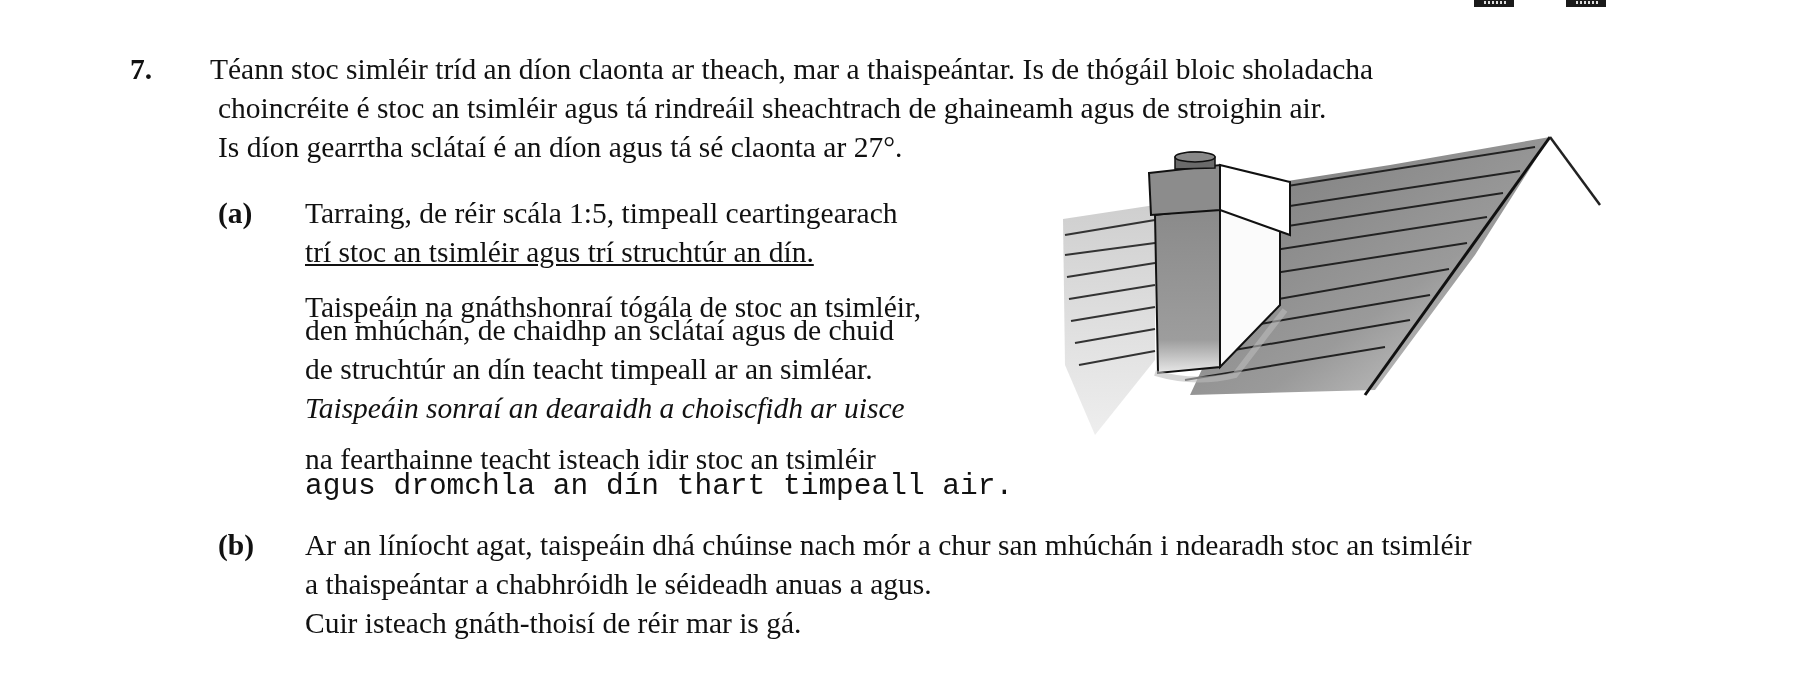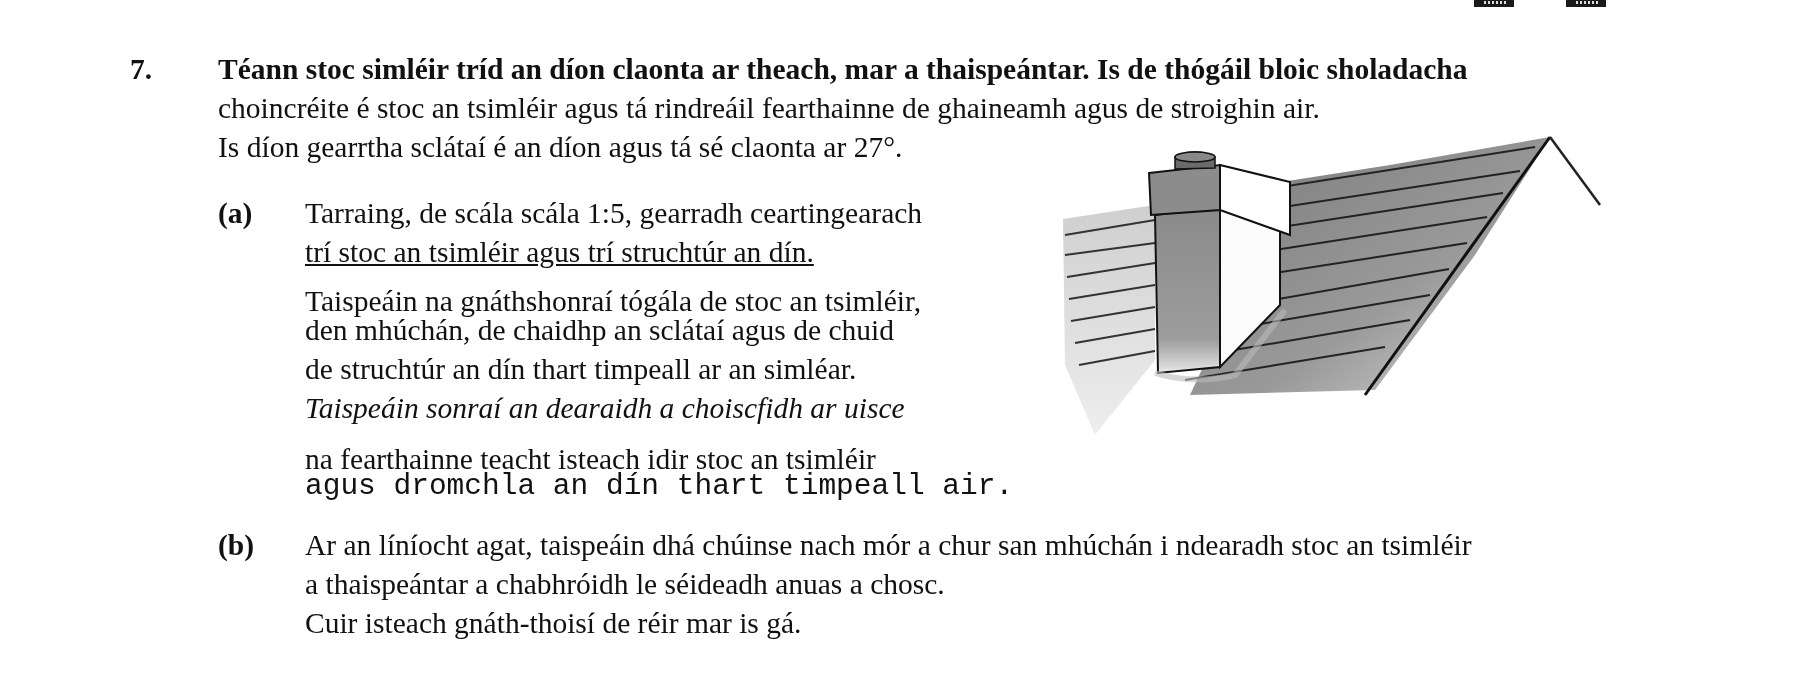--- a/index.html
+++ b/index.html
@@ -19,32 +19,32 @@
 </style>
 </head>
 <body>
 
 <div class="topicon" style="left:1474px;width:40px;"></div>
 <div class="topicon" style="left:1566px;width:40px;"></div>
 
 <div class="line qnum" style="left:130px;top:50px;">7.</div>
 
 <div>
-  <div class="line" style="left:218px;top:50px;font-weight:bold;">Téann stoc simléir tríd an díon claonta ar theach, mar a thaispeántar.  Is de thógáil bloic sholadacha</div>
-  <div class="line" style="left:218px;top:89px;">choincréite é stoc an tsimléir agus tá rindreáil fearthainne de ghaineamh agus de stroighin air.</div>
+  <div class="line" style="left:210px;top:50px;">Téann stoc simléir tríd an díon claonta ar theach, mar a thaispeántar.  Is de thógáil bloic sholadacha</div>
+  <div class="line" style="left:218px;top:89px;">choincréite é stoc an tsimléir agus tá rindreáil sheachtrach de ghaineamh agus de stroighin air.</div>
   <div class="line" style="left:218px;top:128px;">Is díon gearrtha sclátaí é an díon agus tá sé claonta ar 27°.</div>
 </div>
 
 <div>
   <div class="line lbl" style="left:218px;top:194px;">(a)</div>
-  <div class="line" style="left:305px;top:194px;">Tarraing, de scála scála 1:5, gearradh ceartingearach</div>
+  <div class="line" style="left:305px;top:194px;">Tarraing, de réir scála 1:5, timpeall ceartingearach</div>
   <div class="line" style="left:305px;top:233px;text-decoration:underline;">trí stoc an tsimléir agus trí struchtúr an dín.</div>
-  <div class="line" style="left:305px;top:282px;">Taispeáin na gnáthshonraí tógála de stoc an tsimléir,</div>
+  <div class="line" style="left:305px;top:288px;">Taispeáin na gnáthshonraí tógála de stoc an tsimléir,</div>
   <div class="line" style="left:305px;top:311px;">den mhúchán, de chaidhp an sclátaí agus de chuid</div>
-  <div class="line" style="left:305px;top:350px;">de struchtúr an dín thart timpeall ar an simléar.</div>
+  <div class="line" style="left:305px;top:350px;">de struchtúr an dín teacht timpeall ar an simléar.</div>
   <div class="line" style="left:305px;top:389px;font-style:italic;">Taispeáin sonraí an dearaidh a choiscfidh ar uisce</div>
   <div class="line" style="left:305px;top:440px;">na fearthainne teacht isteach idir stoc an tsimléir</div>
   <div class="line" style="left:305px;top:467px;font-family:Liberation Mono, monospace;">agus dromchla an dín thart timpeall air.</div>
 </div>
 
 <svg class="abs" style="left:1055px;top:135px;" width="560" height="335" viewBox="0 0 560 335">
   <defs>
     <linearGradient id="roofR" x1="0" y1="0" x2="1" y2="1">
       <stop offset="0" stop-color="#7a7a7a"></stop>
       <stop offset="0.6" stop-color="#9a9a9a"></stop>
@@ -97,15 +97,15 @@
 
   <path d="M120 34 L120 22 Q140 12 160 22 L160 33 Z" fill="#6a6a6a" stroke="#111" stroke-width="1.5"></path>
   <ellipse cx="140" cy="22" rx="20" ry="5" fill="#888" stroke="#111" stroke-width="1.5"></ellipse>
 
   <path d="M100 238 Q140 250 180 240 L230 175" stroke="#bbb" stroke-width="6" fill="none" opacity="0.6"></path>
 </svg>
 
 <div>
   <div class="line lbl" style="left:218px;top:526px;">(b)</div>
   <div class="line" style="left:305px;top:526px;"><span>Ar an líníocht agat, taispeáin </span><b class="em">dhá</b><span> chúinse nach mór a chur san mhúchán i ndearadh stoc an tsimléir</span></div>
-  <div class="line" style="left:305px;top:565px;">a thaispeántar a chabhróidh le séideadh anuas a chosc.</div>
+  <div class="line" style="left:305px;top:565px;">a thaispeántar a chabhróidh le séideadh anuas a agus.</div>
   <div class="line" style="left:305px;top:604px;">Cuir isteach gnáth-thoisí de réir mar is gá.</div>
 </div>
 
 </body></html>

